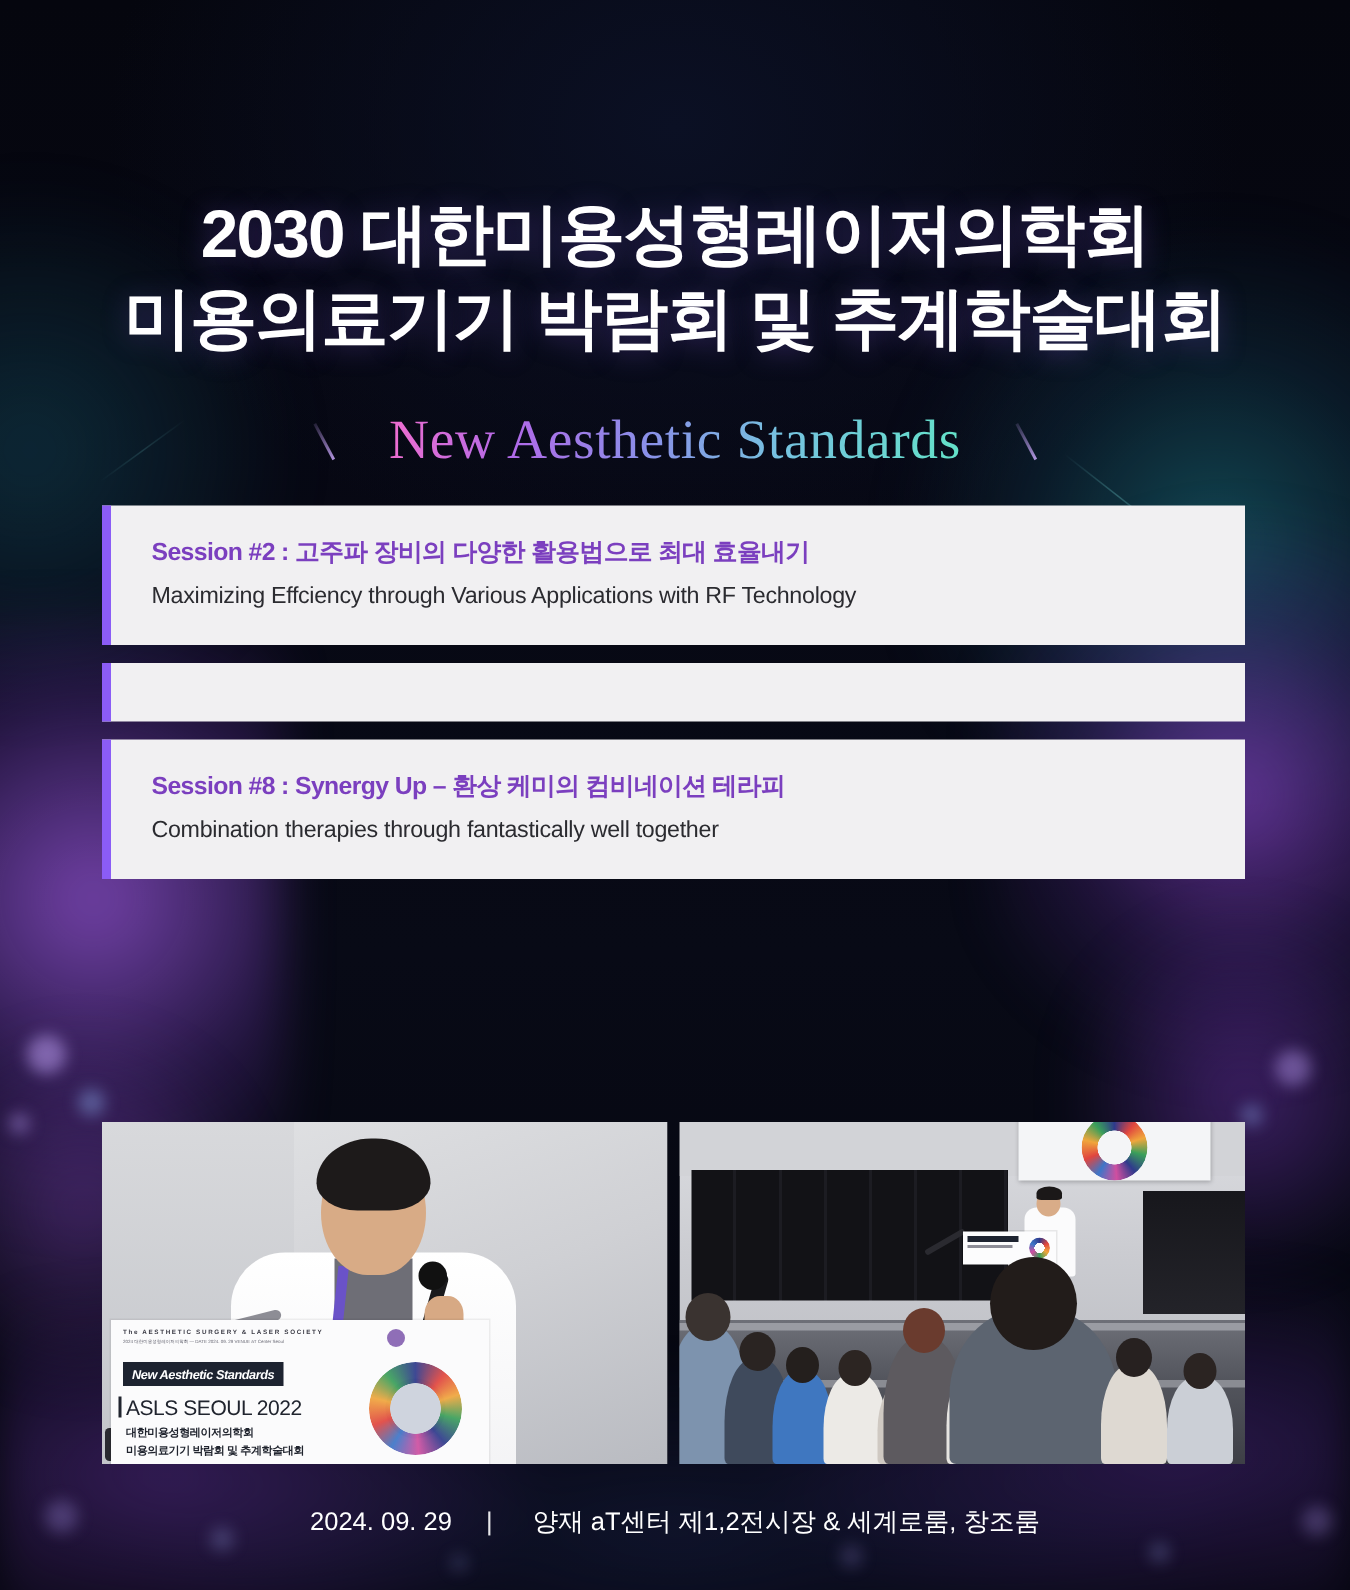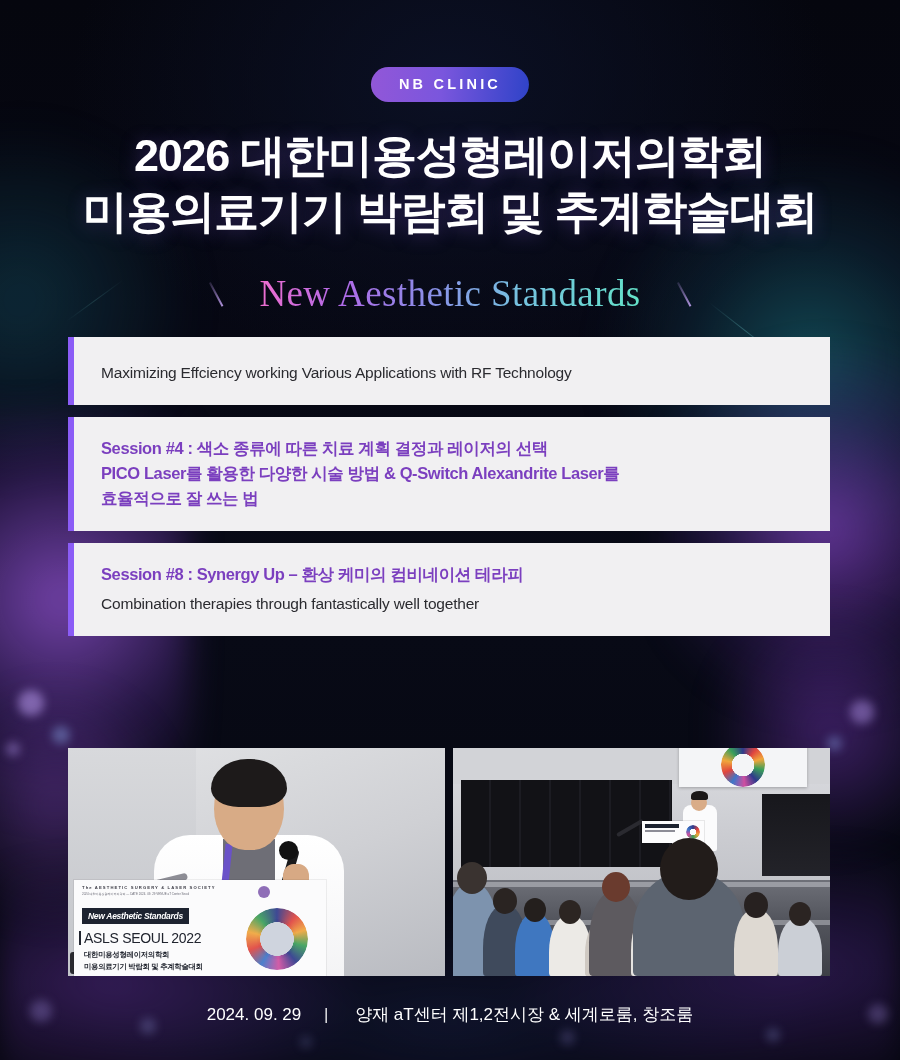--- a/index.html
+++ b/index.html
@@ -348,41 +348,40 @@
   <div class="bokeh" style="right:26px; top:700px; width:24px; height:24px; background:rgba(195,165,255,0.42);"></div>
   <div class="bokeh" style="right:58px; top:736px; width:15px; height:15px; background:rgba(150,185,255,0.34);"></div>
   <div class="bokeh" style="right:12px; top:1004px; width:20px; height:20px; background:rgba(175,155,240,0.28);"></div>
   <div class="bokeh" style="right:120px;top:1028px; width:14px; height:14px; background:rgba(160,175,245,0.24);"></div>
   <div class="bokeh" style="left:300px; top:1036px; width:12px; height:12px; background:rgba(150,160,230,0.20);"></div>
   <div class="bokeh" style="left:560px; top:1030px; width:15px; height:15px; background:rgba(165,150,235,0.22);"></div>
 
   <div class="streak" style="left:700px; top:330px; width:90px; transform:rotate(38deg); opacity:0.55;"></div>
   <div class="streak" style="left:60px;  top:300px; width:70px; transform:rotate(-36deg); opacity:0.30;"></div>
 
-  <div class="badge">NB CLINIC</div>
 
   <div class="title-block">
-    <div class="title-line">2026 대한미용성형레이저의학회</div>
+    <div class="title-line">2030 대한미용성형레이저의학회</div>
     <div class="title-line">미용의료기기 박람회 및 추계학술대회</div>
   </div>
 
   <div class="subtitle-row">
     <span class="slash left"></span>
     <span class="subtitle">New Aesthetic Standards</span>
     <span class="slash right"></span>
   </div>
 
   <div class="cards">
 
     <div class="card">
-      <div class="card-body">Maximizing Effciency working Various Applications with RF Technology</div>
+      <div class="card-heading">Session #2 : 고주파 장비의 다양한 활용법으로 최대 효율내기</div>
+      <div class="card-body">Maximizing Effciency through Various Applications with RF Technology</div>
     </div>
 
     <div class="card">
-      <div class="card-heading">Session #4 : 색소 종류에 따른 치료 계획 결정과 레이저의 선택<br>PICO Laser를 활용한 다양한 시술 방법 &amp; Q-Switch Alexandrite Laser를<br>효율적으로 잘 쓰는 법</div>
     </div>
 
     <div class="card">
       <div class="card-heading">Session #8 : Synergy Up – 환상 케미의 컴비네이션 테라피</div>
       <div class="card-body">Combination therapies through fantastically well together</div>
     </div>
 
   </div>
 
   <div class="photos">

